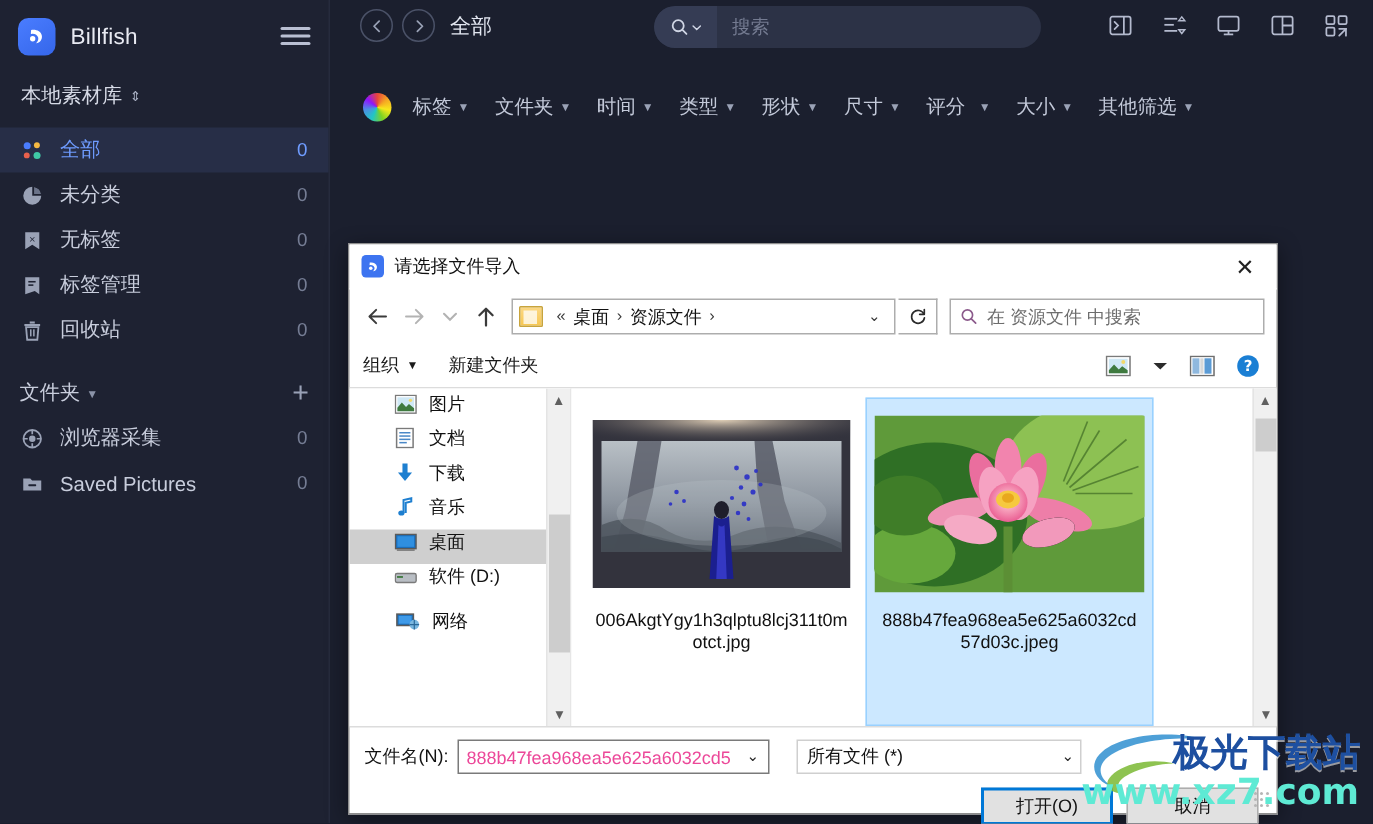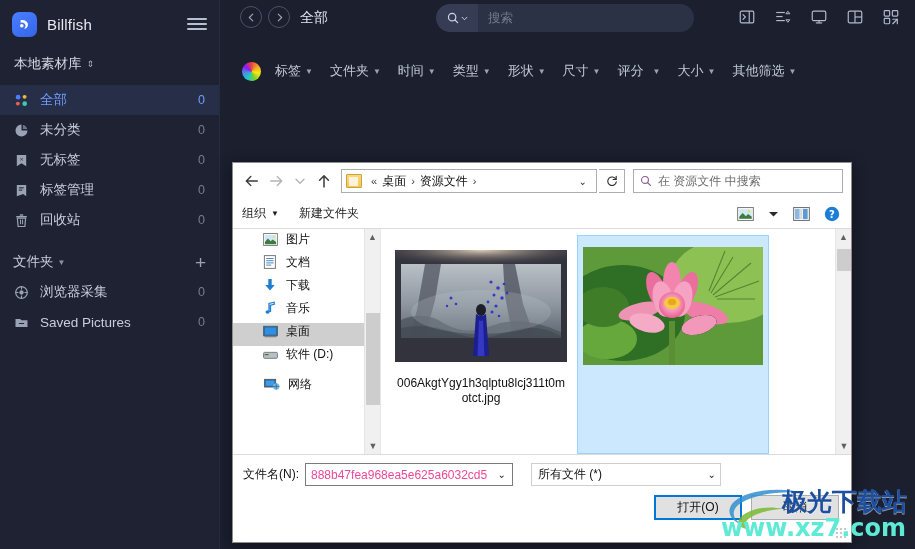--- a/index.html
+++ b/index.html
@@ -489,20 +489,30 @@
       <span class="fc">▼</span>
     </span>
     <span class="filt">
       <span>其他筛选</span>
       <span class="fc">▼</span>
     </span>
   </div>
 
   <div class="dialog">
 
+    <div class="dlg-title">
+      <span class="dlgicon">
+        <svg width="10" height="10" viewBox="0 0 16 16">
+          <path d="M4 3.2c3.6-.6 7 .9 7.6 3.9.5 2.6-1.1 4.9-3.6 5.5-.3.1-.4-.2-.2-.4 1.1-1 1.5-2.3 1.2-3.6C8.5 6.7 6.4 5.6 4.2 6c-.3.1-.5-.2-.4-.5z" fill="#fff"></path>
+          <circle cx="5.1" cy="9.4" r="1.9" fill="#fff"></circle>
+        </svg>
+      </span>
+      <span class="dlgtxt">请选择文件导入</span>
+      <span class="dlg-close">✕</span>
+    </div>
 
     <div class="dlg-nav">
       <span class="nv">
         <svg width="16" height="14" viewBox="0 0 18 14">
             <path d="M7.6 2 2.6 7l5 5M2.9 7H15" fill="none" stroke="#3b3b3b" stroke-width="1.5" stroke-linecap="round" stroke-linejoin="round"></path>
           </svg>
       </span>
       <span class="nv dis">
         <svg width="16" height="14" viewBox="0 0 18 14">
             <path d="M10.4 2l5 5-5 5M15.1 7H3" fill="none" stroke="#3b3b3b" stroke-width="1.5" stroke-linecap="round" stroke-linejoin="round"></path>
@@ -758,20 +768,21 @@
                   <ellipse cx="104" cy="44" rx="9" ry="20" fill="#ea6e9e" transform="rotate(20 104 44)"></ellipse>
                   <ellipse cx="89" cy="36" rx="9" ry="21" fill="#f284ae"></ellipse>
                   <ellipse cx="80" cy="52" rx="10" ry="18" fill="#f6a2c2" transform="rotate(-12 80 52)"></ellipse>
                   <ellipse cx="99" cy="52" rx="10" ry="18" fill="#f6a2c2" transform="rotate(12 99 52)"></ellipse>
                   <ellipse cx="89" cy="58" rx="13" ry="13" fill="url(#lotusc)"></ellipse>
                   <ellipse cx="89" cy="56" rx="8" ry="6" fill="#f6c93f"></ellipse>
                   <ellipse cx="89" cy="55" rx="4" ry="3.2" fill="#e8a81e"></ellipse>
                 </g>
               </svg>
             </div>
+            <div class="fname">888b47fea968ea5e625a6032cd57d03c.jpeg</div>
           </div>
         </div>
 
         <div class="vscroll">
           <div class="arrw">▲</div>
           <div class="thumb" style="top:20px;height:22px;"></div>
           <div class="arrw" style="position:absolute;bottom:0;left:0;width:16px;">▼</div>
         </div>
       </div>
     </div>

